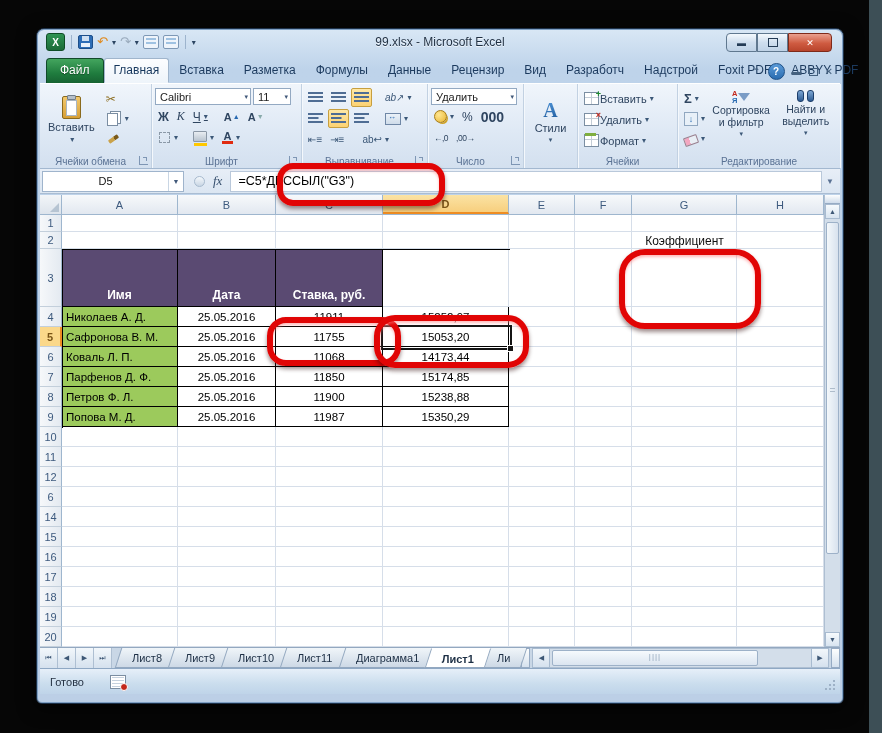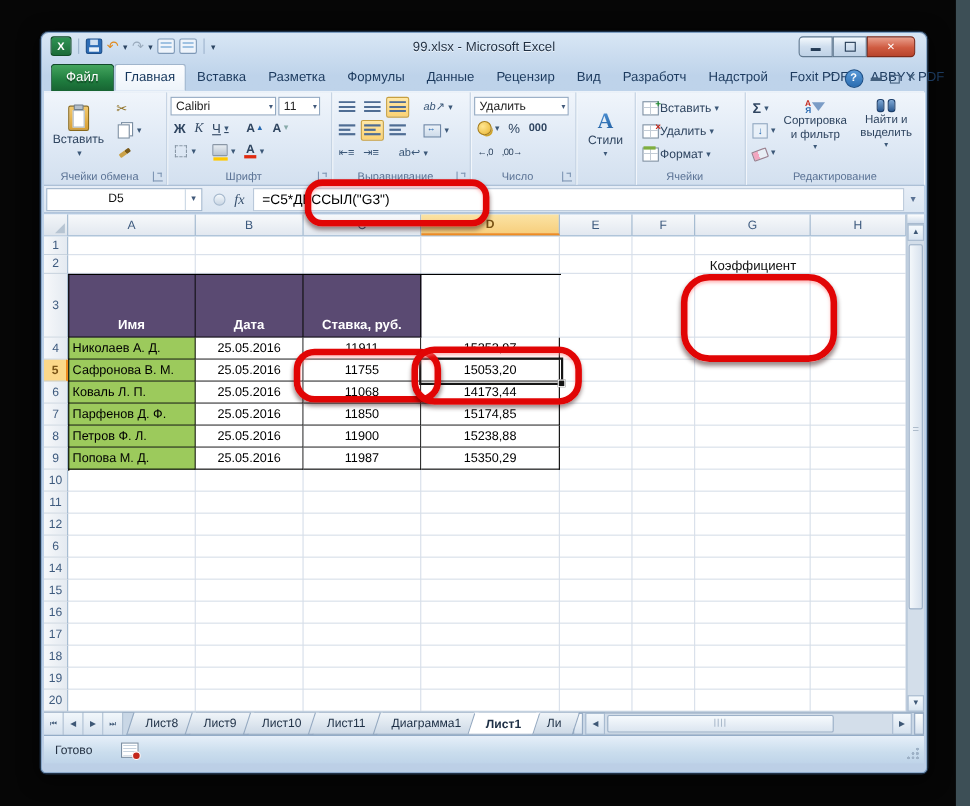--- a/index.html
+++ b/index.html
@@ -85,21 +85,21 @@
      linear-gradient(to right,#4f6d94 0 100%) top/100% 2px no-repeat,
      linear-gradient(to right,#4f6d94 0 100%) 0 4px/70% 2px no-repeat,
      linear-gradient(to right,#4f6d94 0 100%) 0 8px/100% 2px no-repeat}
   .orient{font-size:10px;color:#3c5878;font-style:italic}
   .merge-icon{width:14px;height:10px;border:1px solid #6f87a6;background:linear-gradient(#eaf1f8,#cfdcEA);position:relative}
   .merge-icon:before{content:"↔";position:absolute;left:2px;top:-2px;font-size:8px;color:#2668b0}
   .ind{font-size:10px;color:#3c5878}
   
   .coin{width:11px;height:11px;border-radius:50%;background:radial-gradient(circle at 35% 35%,#ffe690,#e8b431);border:1px solid #a67c17;box-shadow:2px 2px 0 -1px #cfa32a}
   .pct{font-size:12px;color:#2f4560}
-  .zeros{font-size:10px;font-weight:bold;letter-spacing:0;color:#2f4560}
+  .zeros{font-size:14px;font-weight:bold;letter-spacing:0;color:#2f4560}
   .decb{font-size:8.5px;color:#2f4560;letter-spacing:-.5px}
   
   .styles-a{font-size:20px;font-weight:bold;font-family:"Liberation Serif",serif;
             background:linear-gradient(#4f94d8,#1f5c9e);-webkit-background-clip:text;background-clip:text;color:transparent;line-height:20px}
   
   .cellico{width:13px;height:11px;background:#fff;border:1px solid #7b8ea2;position:relative;flex:none}
   .cellico:before{content:"";position:absolute;inset:0;background:
      linear-gradient(to right,transparent 6px,#c3ccd6 6px,#c3ccd6 7px,transparent 7px),
      linear-gradient(to bottom,transparent 4px,#c3ccd6 4px,#c3ccd6 5px,transparent 5px)}
   .cellico.ins:after{content:"+";position:absolute;right:-3px;top:-4px;color:#1d8a2e;font-weight:bold;font-size:9px}

